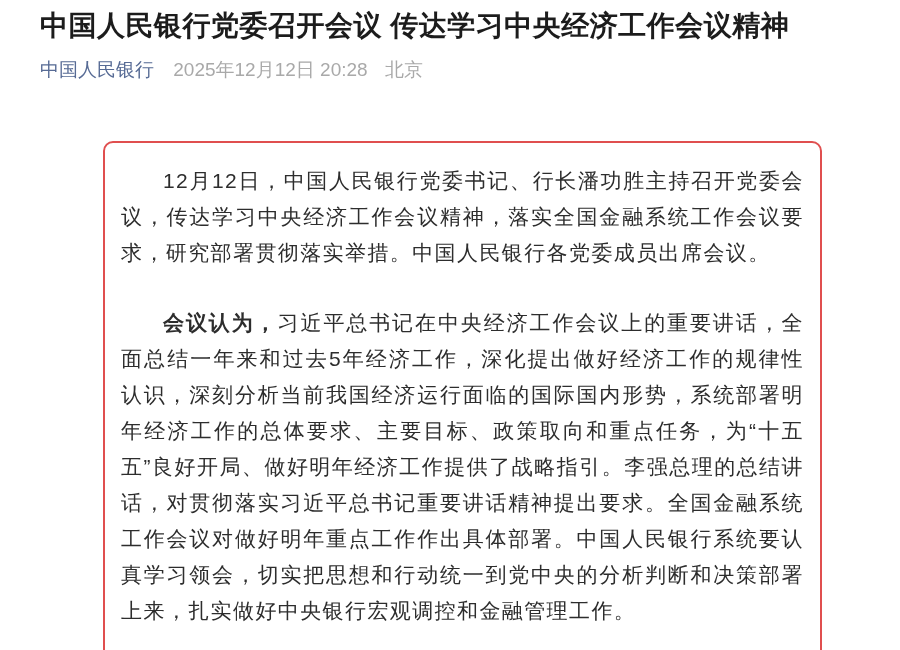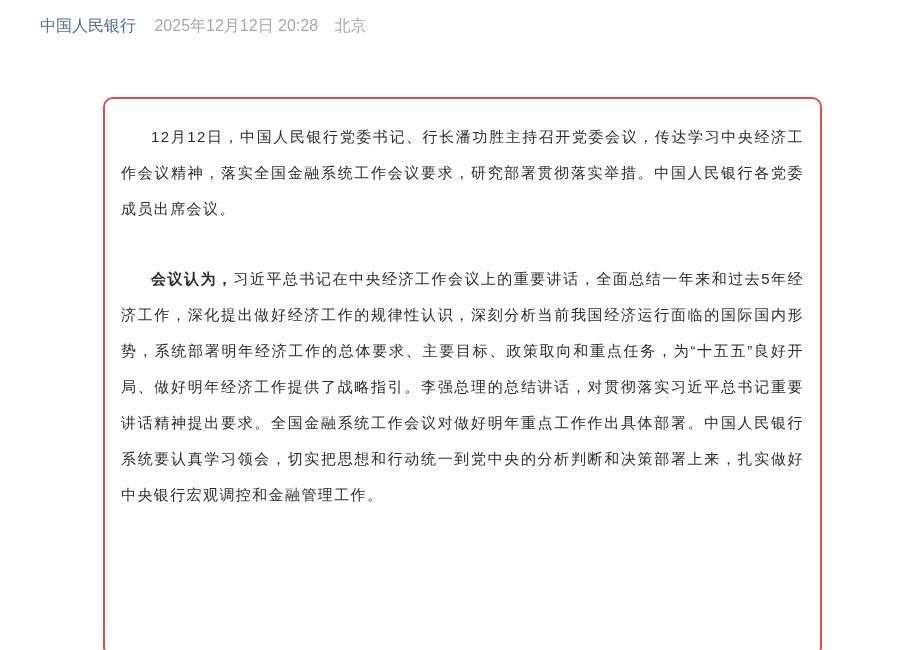--- a/index.html
+++ b/index.html
@@ -27,21 +27,21 @@
     margin: 0;
     padding-top: 8px;
     font-size: 28px;
     line-height: 1.3;
     font-weight: 700;
     letter-spacing: 0.5px;
     color: var(--title-black);
   }
   .meta-row {
     margin-top: 16px;
-    font-size: 16px;
+    font-size: 19px;
     line-height: 20px;
     white-space: nowrap;
   }
   .meta-source {
     color: var(--link-blue);
     margin-right: 14px;
     cursor: pointer;
   }
   .meta-datetime {
     color: var(--meta-gray);
@@ -55,40 +55,41 @@
     margin-top: 61px;    
     width: 719px;
     border: 2px solid var(--accent-red);
     border-radius: 10px;
     padding: 20px 16px 60px 16px;
     min-height: 560px;   
     background: #ffffff;
   }
   .quote-box p {
     margin: 0;
-    font-size: 15px;
+    font-size: 21px;
     line-height: 36px;
     letter-spacing: 1.4px;
     color: var(--body-text);
     text-align: justify;
     text-indent: 2em;
   }
   .quote-box p + p {
     margin-top: 34px;
   }
   .para-lead {
     font-weight: 700;
     font-family: Liberation Serif, serif;
   }
 </style>
 </head>
 <body>
 
 <div class="article">
 
+  <h1 class="article-title">中国人民银行党委召开会议 传达学习中央经济工作会议精神</h1>
 
   <div class="meta-row">
     <span class="meta-source">中国人民银行</span>
     <span class="meta-datetime">2025年12月12日 20:28</span>
     <span class="meta-location">北京</span>
   </div>
 
   <div class="quote-box">
     <p><span>12月12日，中国人民银行党委书记、行长潘功胜主持召开党委会议，传达学习中央经济工作会议精神，落实全国金融系统工作会议要求，研究部署贯彻落实举措。中国人民银行各党委成员出席会议。</span></p>
     <p><span class="para-lead">会议认为，</span><span>习近平总书记在中央经济工作会议上的重要讲话，全面总结一年来和过去5年经济工作，深化提出做好经济工作的规律性认识，深刻分析当前我国经济运行面临的国际国内形势，系统部署明年经济工作的总体要求、主要目标、政策取向和重点任务，为“十五五”良好开局、做好明年经济工作提供了战略指引。李强总理的总结讲话，对贯彻落实习近平总书记重要讲话精神提出要求。全国金融系统工作会议对做好明年重点工作作出具体部署。中国人民银行系统要认真学习领会，切实把思想和行动统一到党中央的分析判断和决策部署上来，扎实做好中央银行宏观调控和金融管理工作。</span></p>

